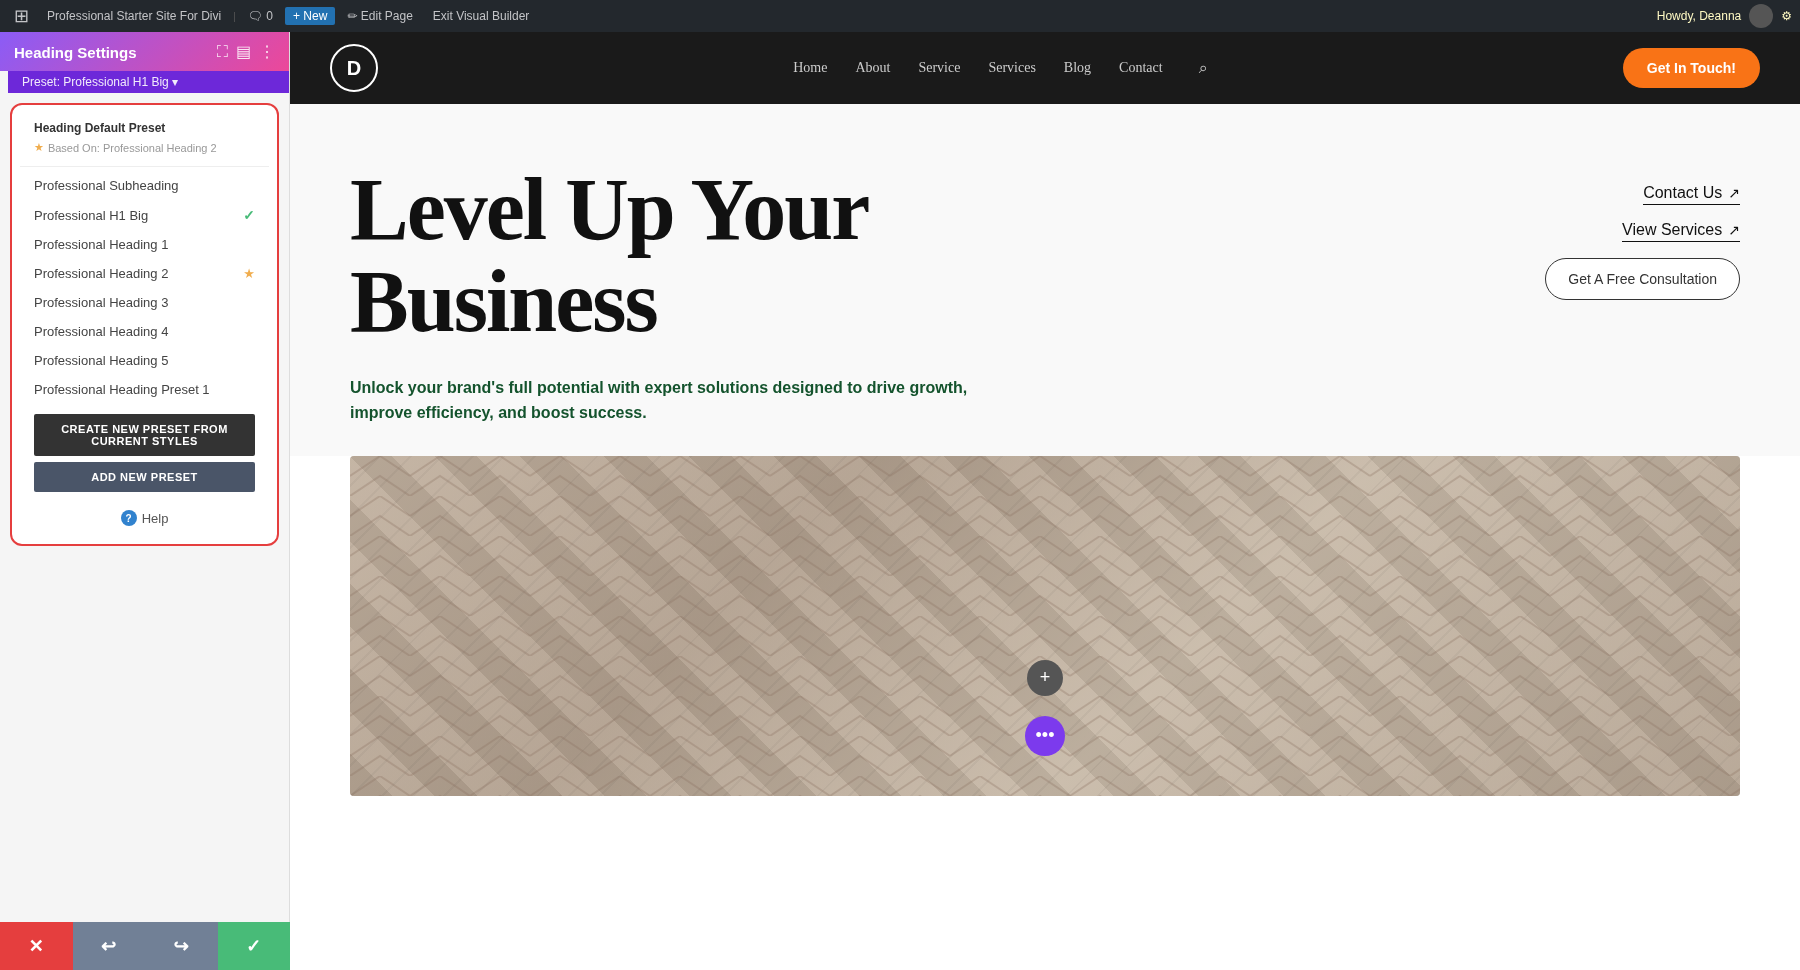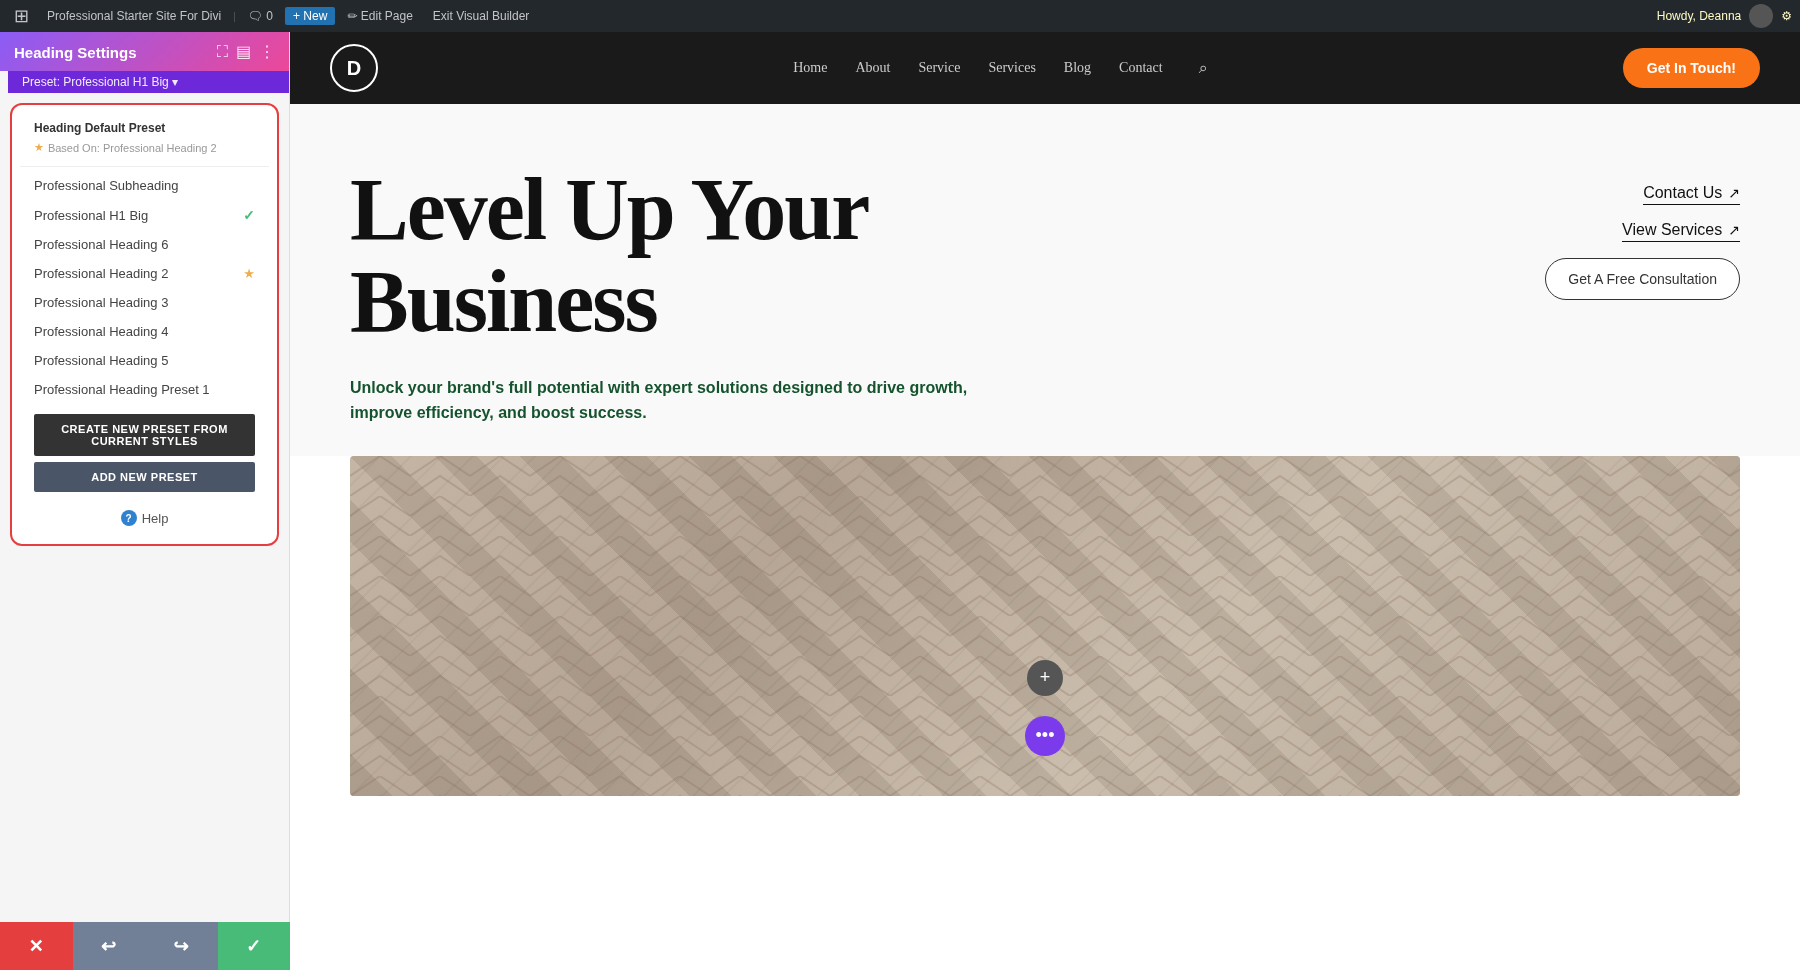--- a/index.html
+++ b/index.html
@@ -222,21 +222,21 @@
     <div class="divider"></div>
 
     <div class="preset-item">
       <span>Professional Subheading</span>
     </div>
     <div class="preset-item">
       <span>Professional H1 Big</span>
       <span class="preset-check">✓</span>
     </div>
     <div class="preset-item">
-      <span>Professional Heading 6</span>
+      <span>Professional Heading 1</span>
     </div>
     <div class="preset-item">
       <span>Professional Heading 2</span>
       <span class="preset-star">★</span>
     </div>
     <div class="preset-item">
       <span>Professional Heading 3</span>
     </div>
     <div class="preset-item">
       <span>Professional Heading 4</span>

